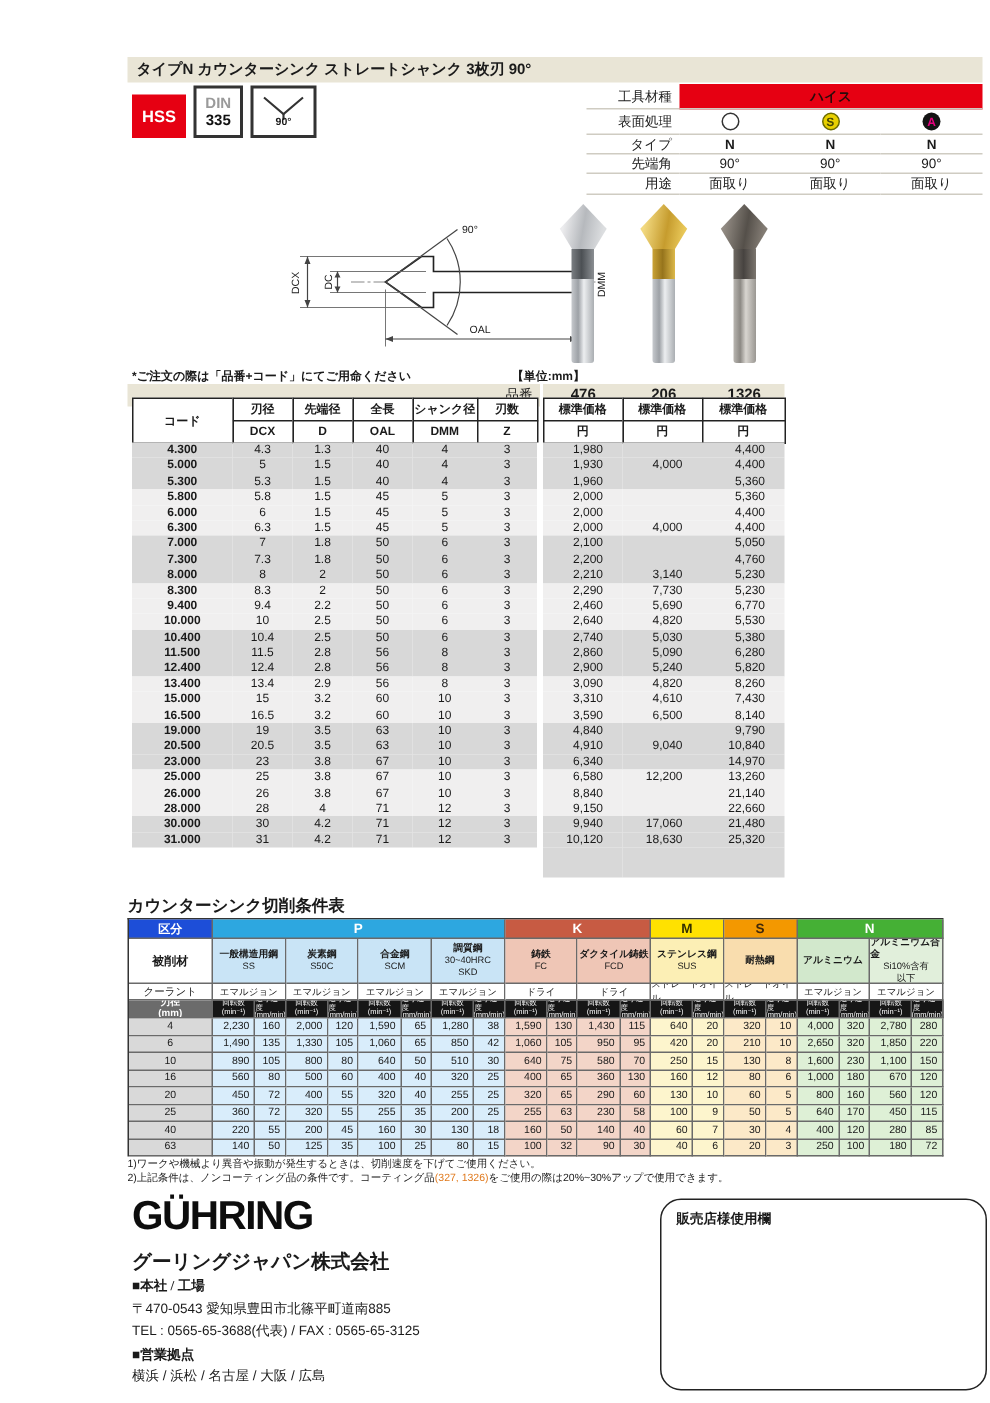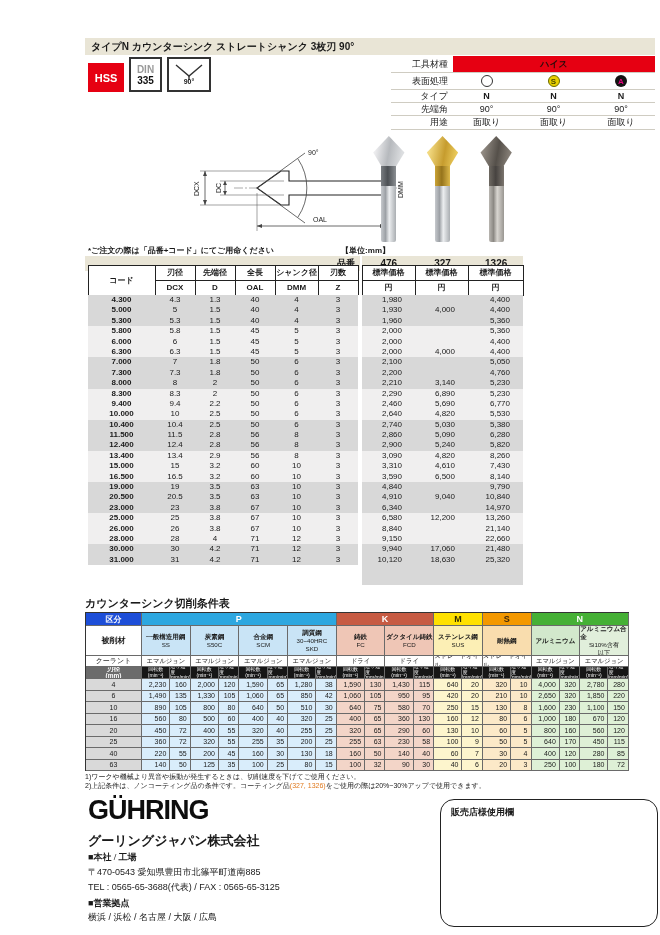--- a/index.html
+++ b/index.html
@@ -53,21 +53,21 @@
   .bit327 .neck{background:linear-gradient(90deg,#caa336,#96741c 45%,#dcb84a);}
   .bit327 .shank{background:linear-gradient(90deg,#c6c9cd,#9da1a6 30%,#eceef0 55%,#aaaeb2);}
   .bit1326 .cone{background:linear-gradient(100deg,#948d85 15%,#55504a 55%,#837c74 85%);}
   .bit1326 .neck{background:linear-gradient(90deg,#6e6962,#474340 45%,#7b756e);}
   .bit1326 .shank{background:linear-gradient(90deg,#b9b6b1,#8c8984 30%,#d8d5d0 55%,#9a9792);}
 
   
   .order-note{left:88px;top:245px;font-size:8px;font-weight:bold;}
   .unit-lbl{left:295px;top:245px;width:95px;font-size:8px;font-weight:bold;text-align:right;}
   .hinban-left{left:85px;top:256px;width:275px;height:15px;background:#e9e5d6;
-               font-size:9px;font-weight:bold;text-align:right;line-height:15px;padding-right:5px;box-sizing:border-box;}
+               font-size:9px;font-weight:normal;text-align:right;line-height:15px;padding-right:5px;box-sizing:border-box;}
   .hinban-right{left:362px;top:256px;width:161px;height:15px;background:#e9e5d6;display:flex;}
   .hinban-right div{width:53.7px;text-align:center;font-size:10px;font-weight:bold;line-height:15px;}
 
   
   .size-head{left:88px;top:265px;width:435px;display:grid;
              grid-template-columns:67px 40px 40px 40px 43px 40px 4px 53px 53px 55px;
              grid-template-rows:15px 15px;}
   .size-head .sh{border:1px solid #222;display:flex;align-items:center;justify-content:center;
                  font-size:8px;font-weight:bold;box-sizing:border-box;margin:-0.5px;background:#fff;}
   .size-head .sh.gap{border:none;background:transparent;}
@@ -208,21 +208,21 @@
         <div class="neck"></div>
         <div class="shank"></div>
     </div>
   </div>
 
   <div class="abs order-note">*ご注文の際は「品番+コード」にてご用命ください</div>
   <div class="abs unit-lbl">【単位:mm】</div>
   <div class="abs hinban-left">品番</div>
   <div class="abs hinban-right">
     <div>476</div>
-    <div>327</div>
+    <div>206</div>
     <div>1326</div>
   </div>
 
   <div class="abs size-head">
     <div class="sh" style="grid-area:1/1/3/2">コード</div>
     <div class="sh" style="grid-area:1/2">刃径</div>
     <div class="sh" style="grid-area:1/3">先端径</div>
     <div class="sh" style="grid-area:1/4">全長</div>
     <div class="sh" style="grid-area:1/5">シャンク径</div>
     <div class="sh" style="grid-area:1/6">刃数</div>
@@ -331,21 +331,21 @@
       <div class="sc price sg">3,140</div>
       <div class="sc price sg">5,230</div>
       <div class="sc code sl">8.300</div>
       <div class="sc num sl">8.3</div>
       <div class="sc num sl">2</div>
       <div class="sc num sl">50</div>
       <div class="sc num sl">6</div>
       <div class="sc num sl">3</div>
       <div class="sc gapc"></div>
       <div class="sc price sl">2,290</div>
-      <div class="sc price sl">6,890</div>
+      <div class="sc price sl">7,730</div>
       <div class="sc price sl">5,230</div>
       <div class="sc code sl">9.400</div>
       <div class="sc num sl">9.4</div>
       <div class="sc num sl">2.2</div>
       <div class="sc num sl">50</div>
       <div class="sc num sl">6</div>
       <div class="sc num sl">3</div>
       <div class="sc gapc"></div>
       <div class="sc price sl">2,460</div>
       <div class="sc price sl">5,690</div>

